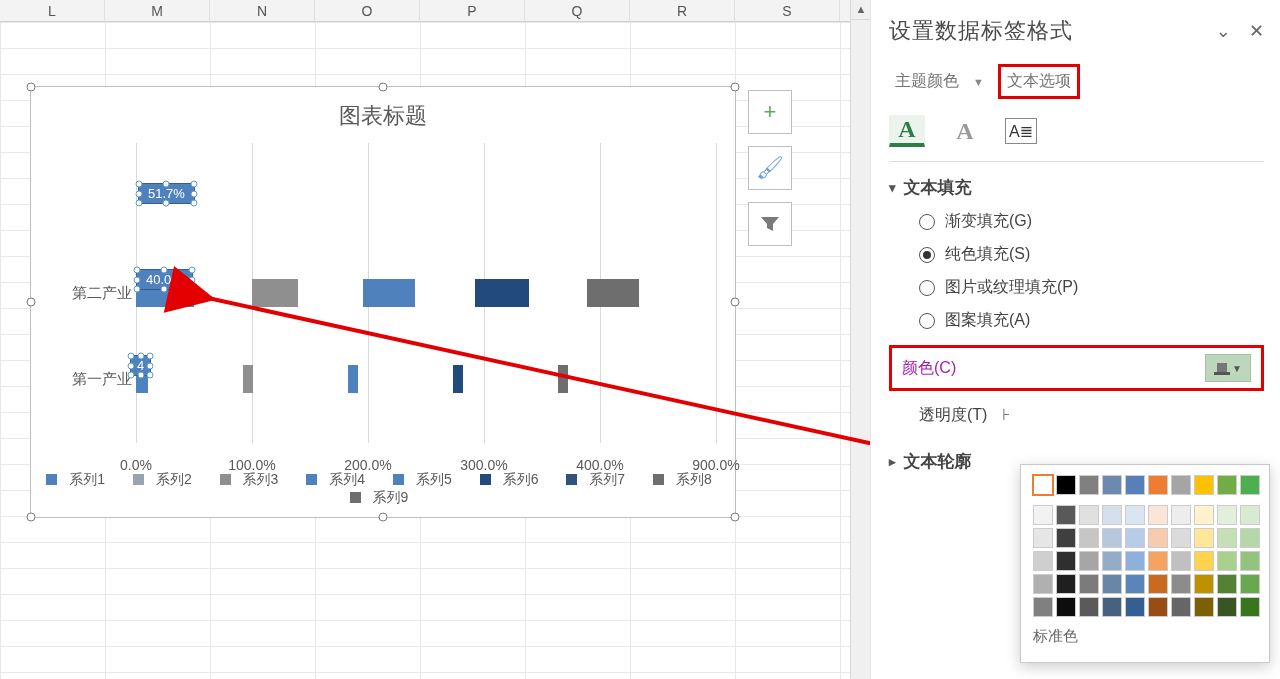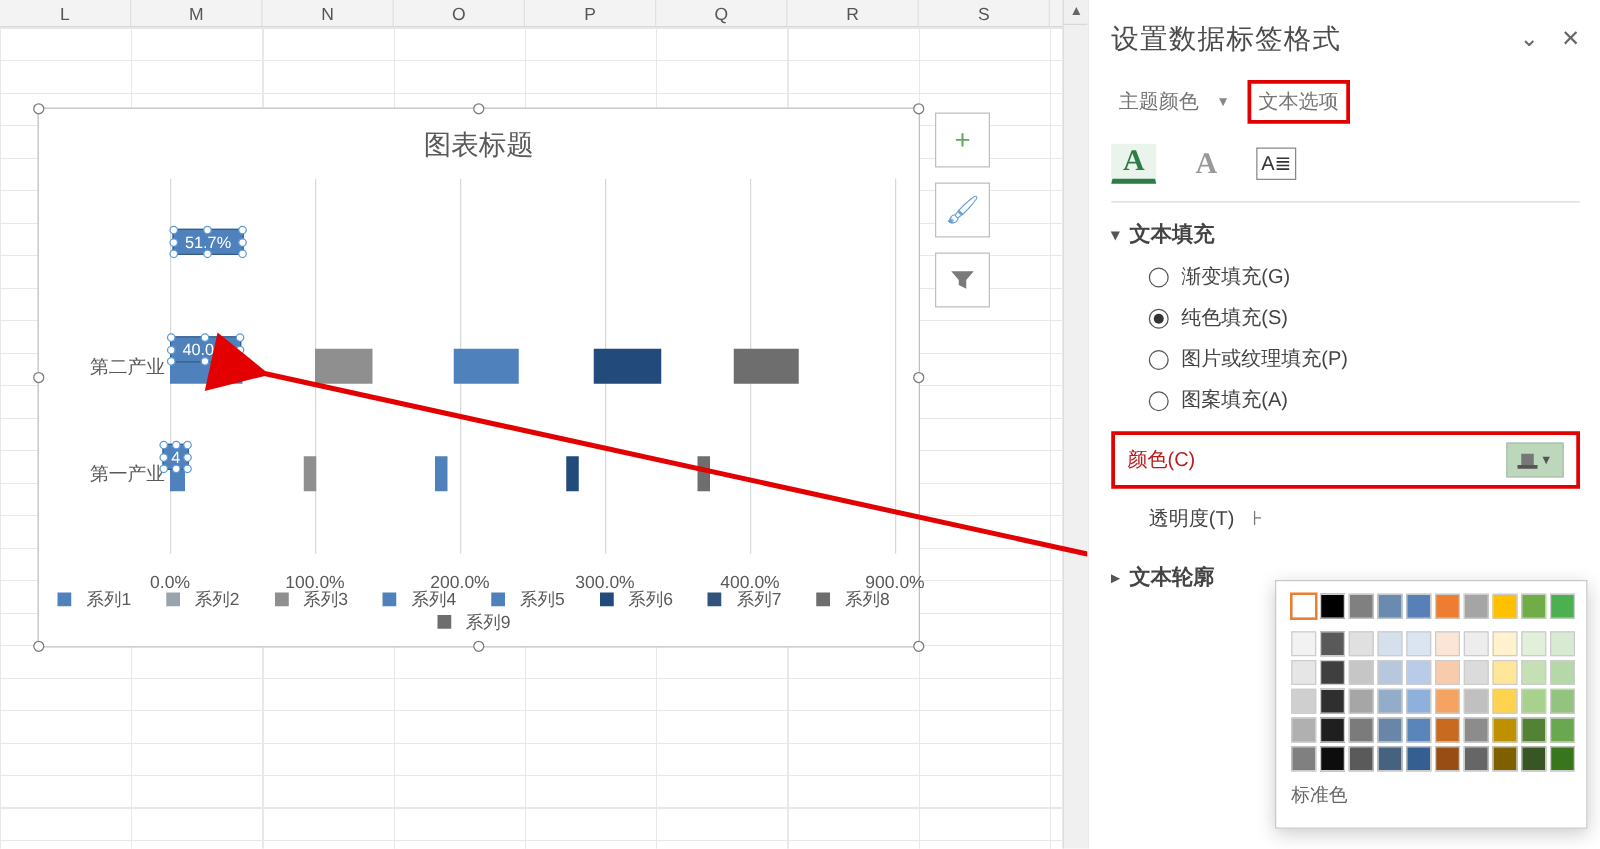--- a/index.html
+++ b/index.html
@@ -245,21 +245,21 @@
       display:inline-flex; align-items:center; justify-content:center;
     }
     .radio .dot { width:8px; height:8px; background:#333; border-radius:50%; }
 
     .color-row {
       margin-top: 14px;
       border: 3px solid #e30000;
       padding: 6px 10px;
       display:flex; align-items:center; justify-content:space-between;
     }
-    .color-row .lbl { font-size:16px; color:#b91c1c; }
+    .color-row .lbl { font-size:16px; color:#a21caf; }
     .fill-btn {
       width:46px; height:28px;
       border:1px solid #a8c0a8;
       background:#bcd7bc;
       display:flex; align-items:center; justify-content:center;
       gap:2px;
     }
     .bucket { width:16px; height:14px;
       background: linear-gradient(#555,#555) bottom/100% 3px no-repeat,
                   linear-gradient(#777,#777) center/10px 10px no-repeat;

